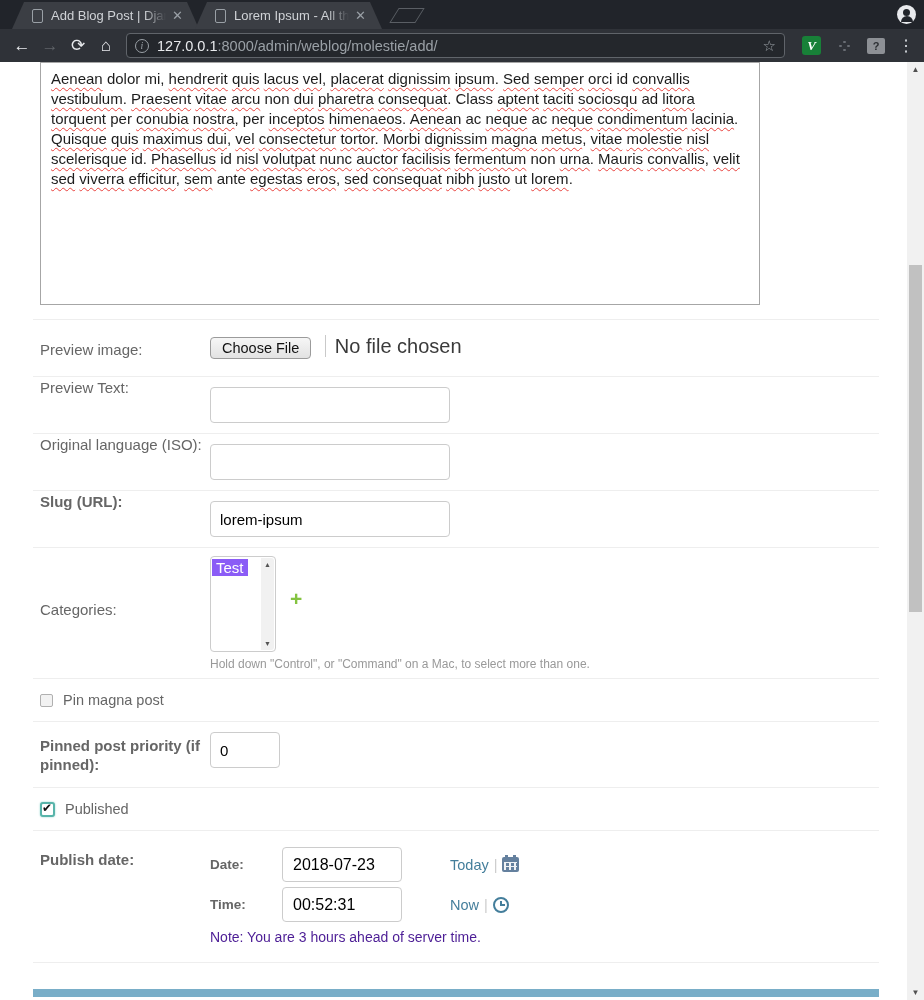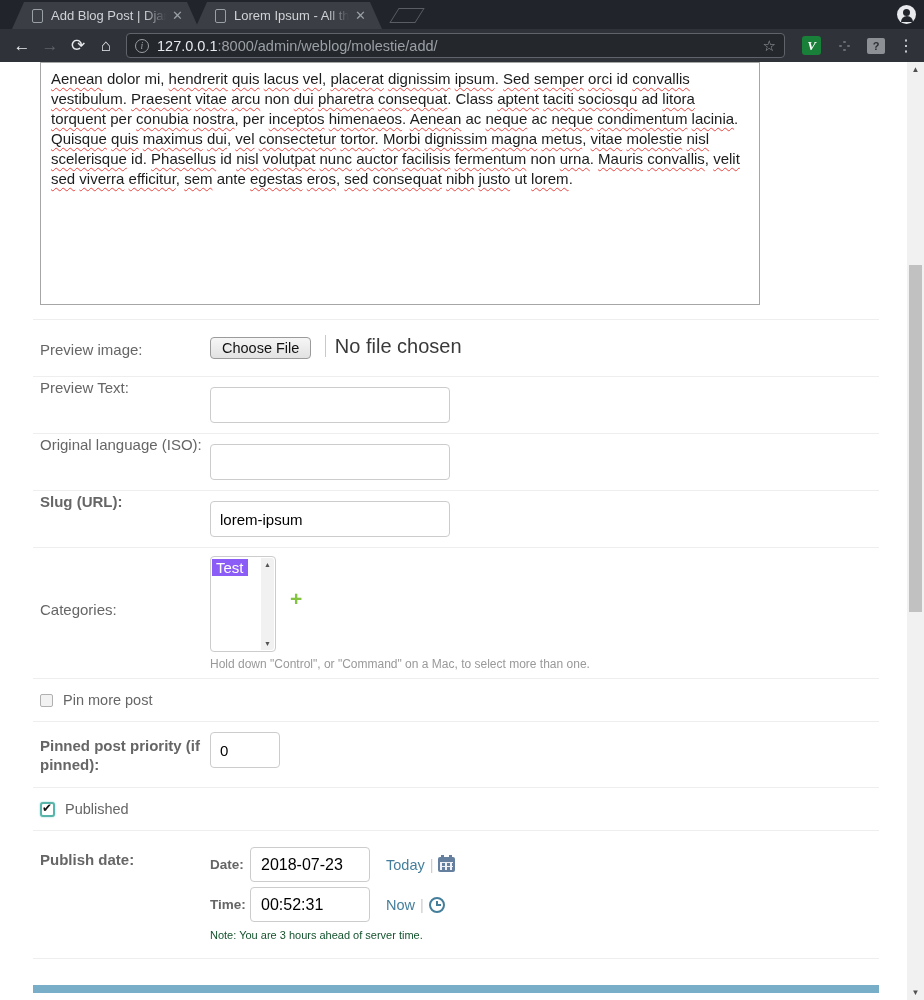--- a/index.html
+++ b/index.html
@@ -111,21 +111,21 @@
   .cb.checked { width:15px; height:15px; background:#fff; border:2px solid #58b4aa;
     box-shadow:0 0 2px #8ed4ca; border-radius:3px; position:relative; }
   .cb.checked::after { content:"✔"; position:absolute; left:0px; top:-3px;
     font-size:12px; color:#111; }
 
   .row-priority { padding:10px 0 19px; }
   .row-priority .flabel { top:14px; width:170px; line-height:19px; }
 
   .row-pubdate { padding:16px 0 17px; }
   .row-pubdate .flabel { top:20px; }
-  .dt-line { display:flex; align-items:center; margin-left:177px; }
+  .dt-line { display:flex; align-items:center; margin-left:177px;gap:32px; }
   .dt-line + .dt-line { margin-top:5px; }
   .dt-label { font-size:13.5px; font-weight:bold; color:#666; width:40px; flex:none; }
   .dt-input { width:120px; height:35px; border:1px solid #ccc; border-radius:4px;
     padding:0 10px; font-size:16px; color:#000; font-family:"Liberation Sans",sans-serif; }
   .dt-links { display:flex; align-items:center; margin-left:16px; font-size:14.5px; }
   .dt-links a { color:#447e9b; text-decoration:none; }
   .dt-sep { color:#ccc; margin:0 5px; }
   .cal-icon { display:inline-block; width:17px; height:15px; background:#64809e;
     border-radius:2px; position:relative; }
   .cal-icon::before { content:""; position:absolute; top:-2px; left:3px; width:3px;
@@ -133,21 +133,21 @@
   .cal-icon::after { content:""; position:absolute; left:2px; top:5px; width:13px;
     height:8px; background:
       repeating-linear-gradient(to right, #fff 0 2px, transparent 2px 5px),
       repeating-linear-gradient(to bottom, #fff 0 1.5px, transparent 1.5px 4px); opacity:.9; }
   .clock-icon { display:inline-block; width:16px; height:16px; border:2px solid #447e9b;
     border-radius:50%; position:relative; }
   .clock-icon::before { content:""; position:absolute; left:5px; top:2px; width:2px;
     height:5px; background:#447e9b; }
   .clock-icon::after { content:""; position:absolute; left:5px; top:5px; width:5px;
     height:2px; background:#447e9b; }
-  .note-text { color:#14532d; font-size:11px; margin:7px 0 0 177px; }
+  .note-text { color:#4c1d95; font-size:14px; margin:7px 0 0 177px; }
 
   .blue-bar { height:8px; background:#79aec8; margin-top:26px; }
 
   
   .vscroll { position:absolute; top:62px; right:0; width:17px; height:938px;
     background:#f1f1f1; }
   .vs-arrow { position:absolute; left:0; width:17px; height:15px; text-align:center;
     font-size:8px; color:#505050; line-height:15px; }
   .vs-arrow.up { top:0; } .vs-arrow.down { bottom:0; }
   .vs-thumb { position:absolute; left:2px; width:13px; top:203px; height:347px;
@@ -238,21 +238,21 @@
           </div>
           <span class="add-plus">+</span>
         </div>
         <div class="help-text">Hold down "Control", or "Command" on a Mac, to select more than one.</div>
       </div>
     </div>
 
     <div class="frow row-check">
       <div class="check-line">
         <span class="cb" id="pin-cb"></span>
-        <span>Pin more post</span>
+        <span>Pin magna post</span>
       </div>
     </div>
 
     <div class="frow row-priority">
       <span class="flabel bold">Pinned post priority (if pinned):</span>
       <div class="ctrl">
         <input class="tinput small" type="text" value="0" style="">
       </div>
     </div>
 

